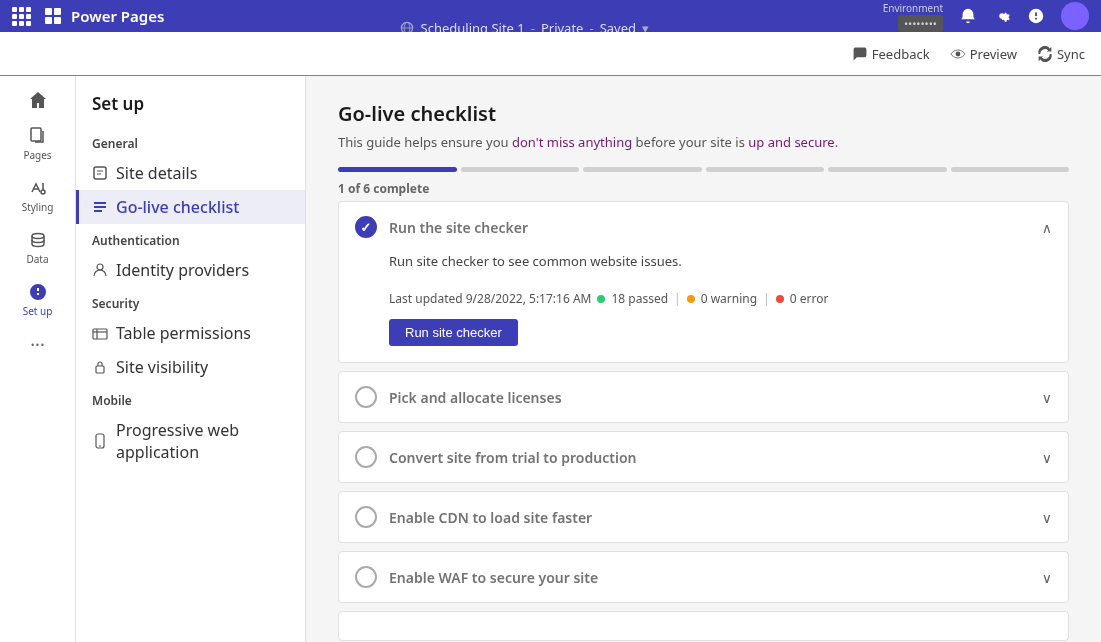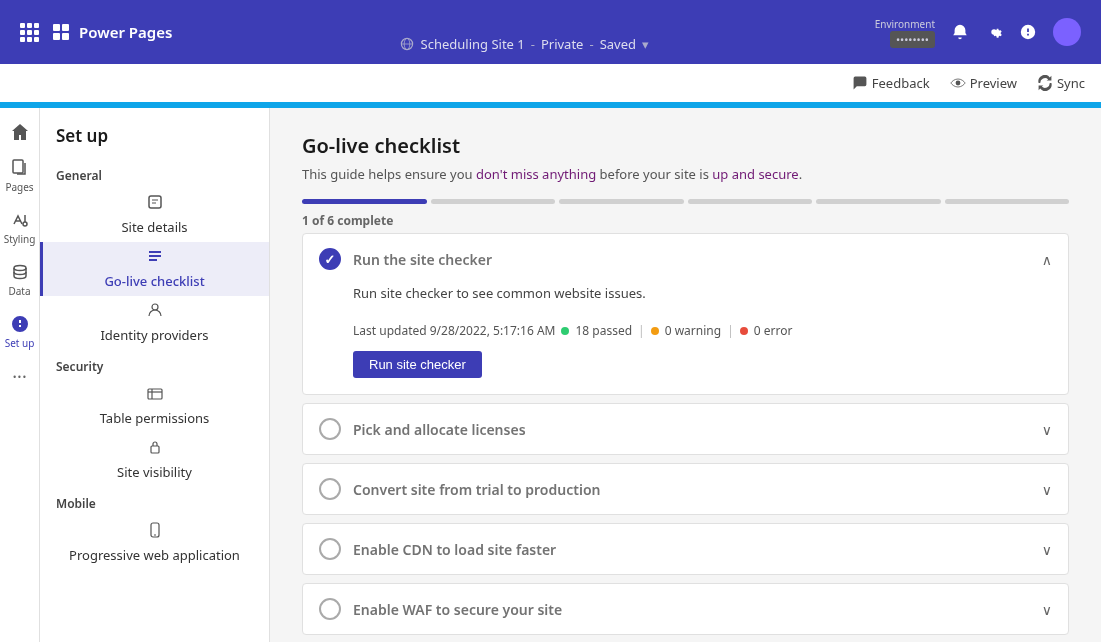--- a/index.html
+++ b/index.html
@@ -1,56 +1,56 @@
 <!DOCTYPE html>
 <html><head>
   <meta charset="utf-8">
   <style>
     * { box-sizing: border-box; margin: 0; padding: 0; }
     body { font-family: 'Segoe UI', system-ui, sans-serif; font-size: 14px; background: #f5f5f5; display: flex; flex-direction: column; height: 642px; overflow: hidden; }
 
     
     .topbar {
       background: #3d3db5;
-      height: 64px;
-      display: flex;
-      align-items: center;
-      padding: 0 20px;
+      height: 32px;
+      display: flex;
+      align-items: center;
+      padding: 0 12px;
       color: white;
       flex-shrink: 0;
       gap: 12px;
     }
     .topbar-logo { display: flex; align-items: center; gap: 8px; font-weight: 600; font-size: 15px; color: white; }
     .topbar-center { flex: 1; display: flex; justify-content: center; align-items: center; gap: 6px; font-size: 13px; color: #dde; margin-top: 24px; }
     .topbar-right { display: flex; align-items: center; gap: 16px; }
     .topbar-env { display: flex; flex-direction: column; align-items: flex-end; font-size: 11px; color: #ccd; }
     .topbar-icon-btn { background: none; border: none; color: white; cursor: pointer; font-size: 18px; display: flex; align-items: center; gap: 4px; font-size: 13px; }
     .topbar-icon-btn svg { width: 18px; height: 18px; fill: white; }
     .avatar { width: 28px; height: 28px; border-radius: 50%; background: #7b61ff; display: flex; align-items: center; justify-content: center; font-size: 12px; color: white; }
 
     
     .sub-topbar {
       background: white;
       height: 44px;
       display: flex;
       align-items: center;
       justify-content: space-between;
       padding: 0 16px;
-      border-bottom: 6px solid #0ea5e9;
+      border-bottom: 1px solid #0ea5e9;
       flex-shrink: 0;
     }
     .sub-topbar-actions { display: flex; align-items: center; gap: 20px; }
     .sub-action { display: flex; align-items: center; gap: 4px; font-size: 13px; color: #444; cursor: pointer; }
 
     
     .main-layout { display: flex; flex: 1; overflow: hidden; }
 
     
     .icon-nav {
-      width: 40px;
+      width: 76px;
       background: white;
       border-right: 1px solid #e0e0e0;
       display: flex;
       flex-direction: column;
       align-items: center;
       padding-top: 8px;
       gap: 4px;
       flex-shrink: 0;
     }
     .icon-nav-item {
@@ -82,23 +82,22 @@
     }
     .sidebar-title { font-size: 17px; font-weight: 600; color: #1a1a1a; padding: 0 16px 12px; }
     .sidebar-section-header { font-size: 12px; font-weight: 600; color: #444; padding: 8px 16px 4px; text-transform: none; }
     .sidebar-item {
       display: flex;
       align-items: center;
       gap: 8px;
       padding: 6px 16px;
       cursor: pointer;
       color: #333;
-      font-size: 13px;
+      font-size: 16px;
       border-radius: 0;
-      flex-direction: column;
     }
     .sidebar-item.active { background: #ededf8; color: #3d3db5; font-weight: 500; border-left: 3px solid #3d3db5; padding-left: 13px; }
     .sidebar-item svg { width: 16px; height: 16px; fill: currentColor; flex-shrink: 0; }
 
     
     .content {
       flex: 1;
       padding: 24px 32px;
       overflow-y: auto;
       background: #f5f5f5;
@@ -318,20 +317,21 @@
         </svg>
       <span>Site details</span>
     </div>
     <div class="sidebar-item active">
       <svg viewBox="0 0 16 16" style="width:16px;height:16px;fill:#3d3db5">
           <path d="M2 3h12v2H2zm0 4h12v2H2zm0 4h8v2H2z"></path>
         </svg>
       <span>Go-live checklist</span>
     </div>
 
+    <div class="sidebar-section-header">Authentication</div>
     <div class="sidebar-item">
       <svg viewBox="0 0 16 16" style="width:16px;height:16px;fill:none;stroke:#555;stroke-width:1.2">
           <circle cx="8" cy="5" r="3"></circle>
           <path d="M2 14c0-3.3 2.7-6 6-6s6 2.7 6 6"></path>
         </svg>
       <span>Identity providers</span>
     </div>
 
     <div class="sidebar-section-header">Security</div>
     <div class="sidebar-item">

